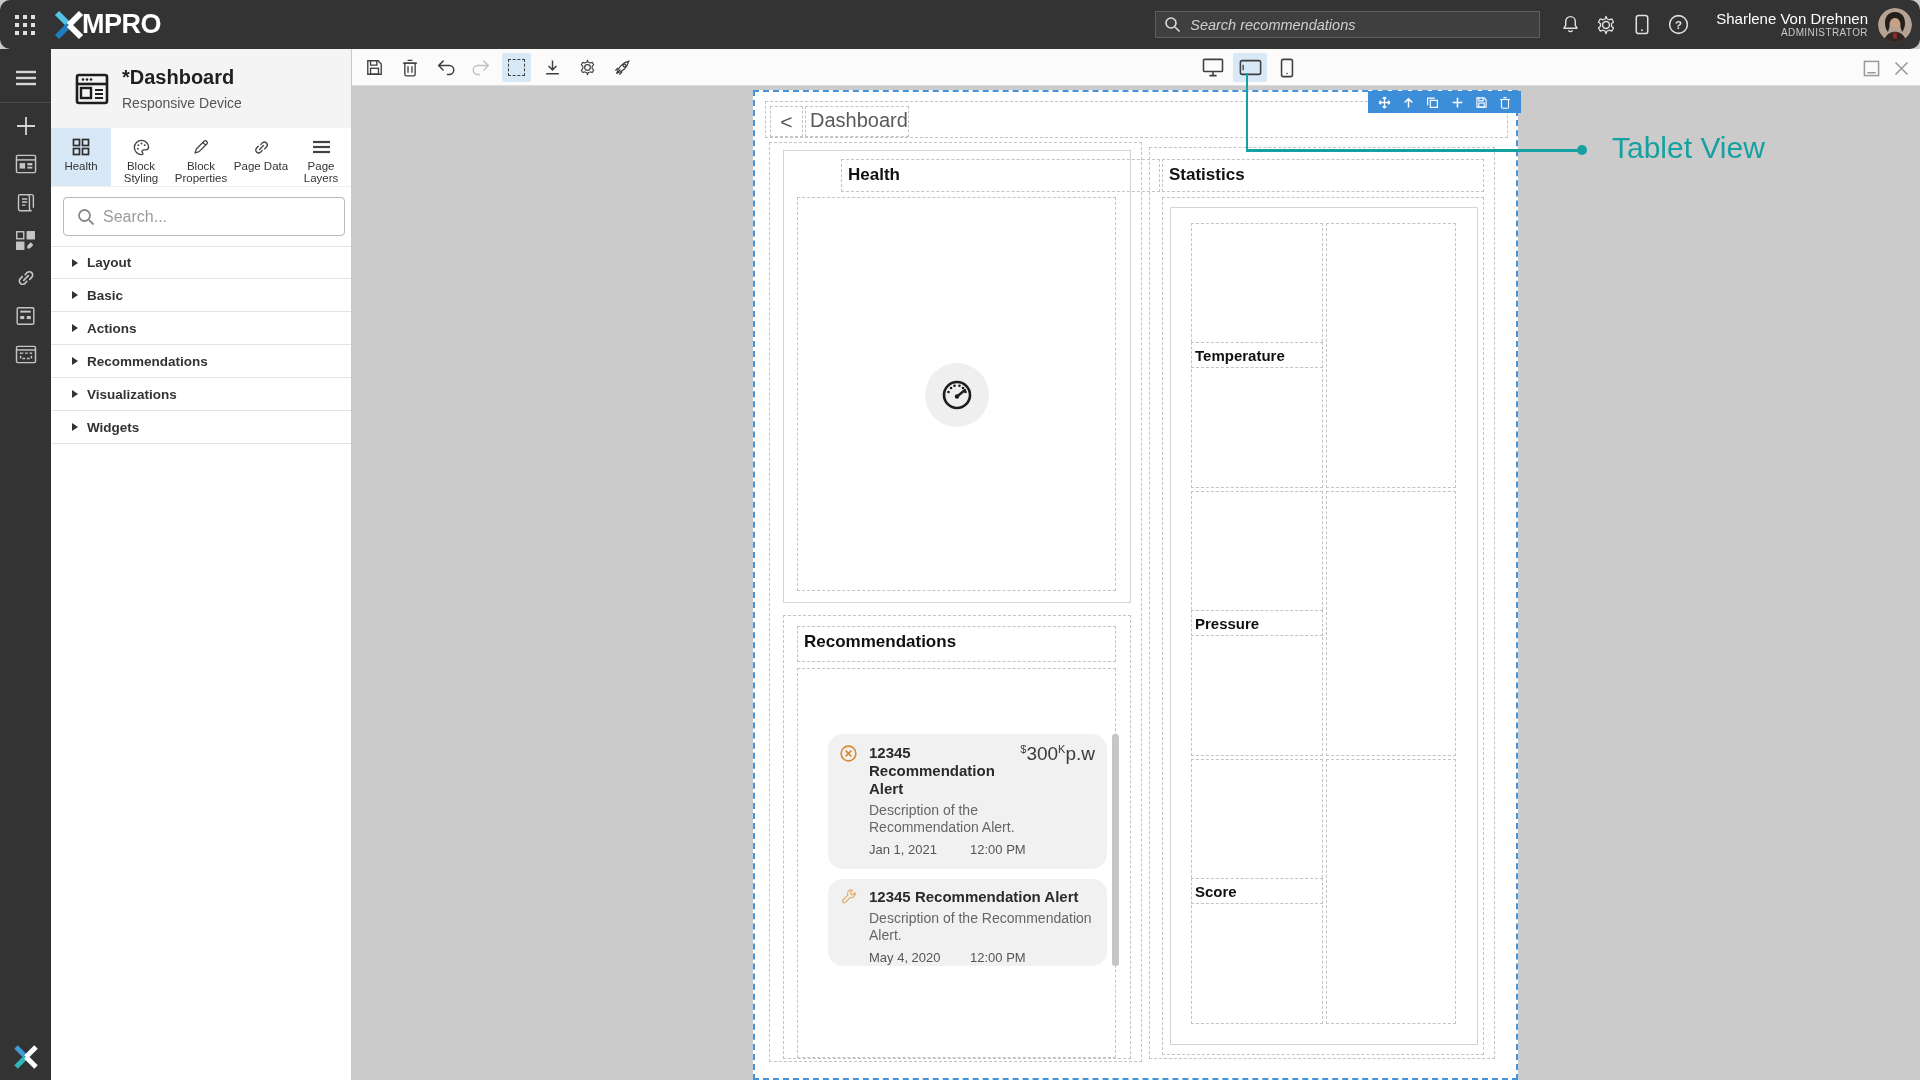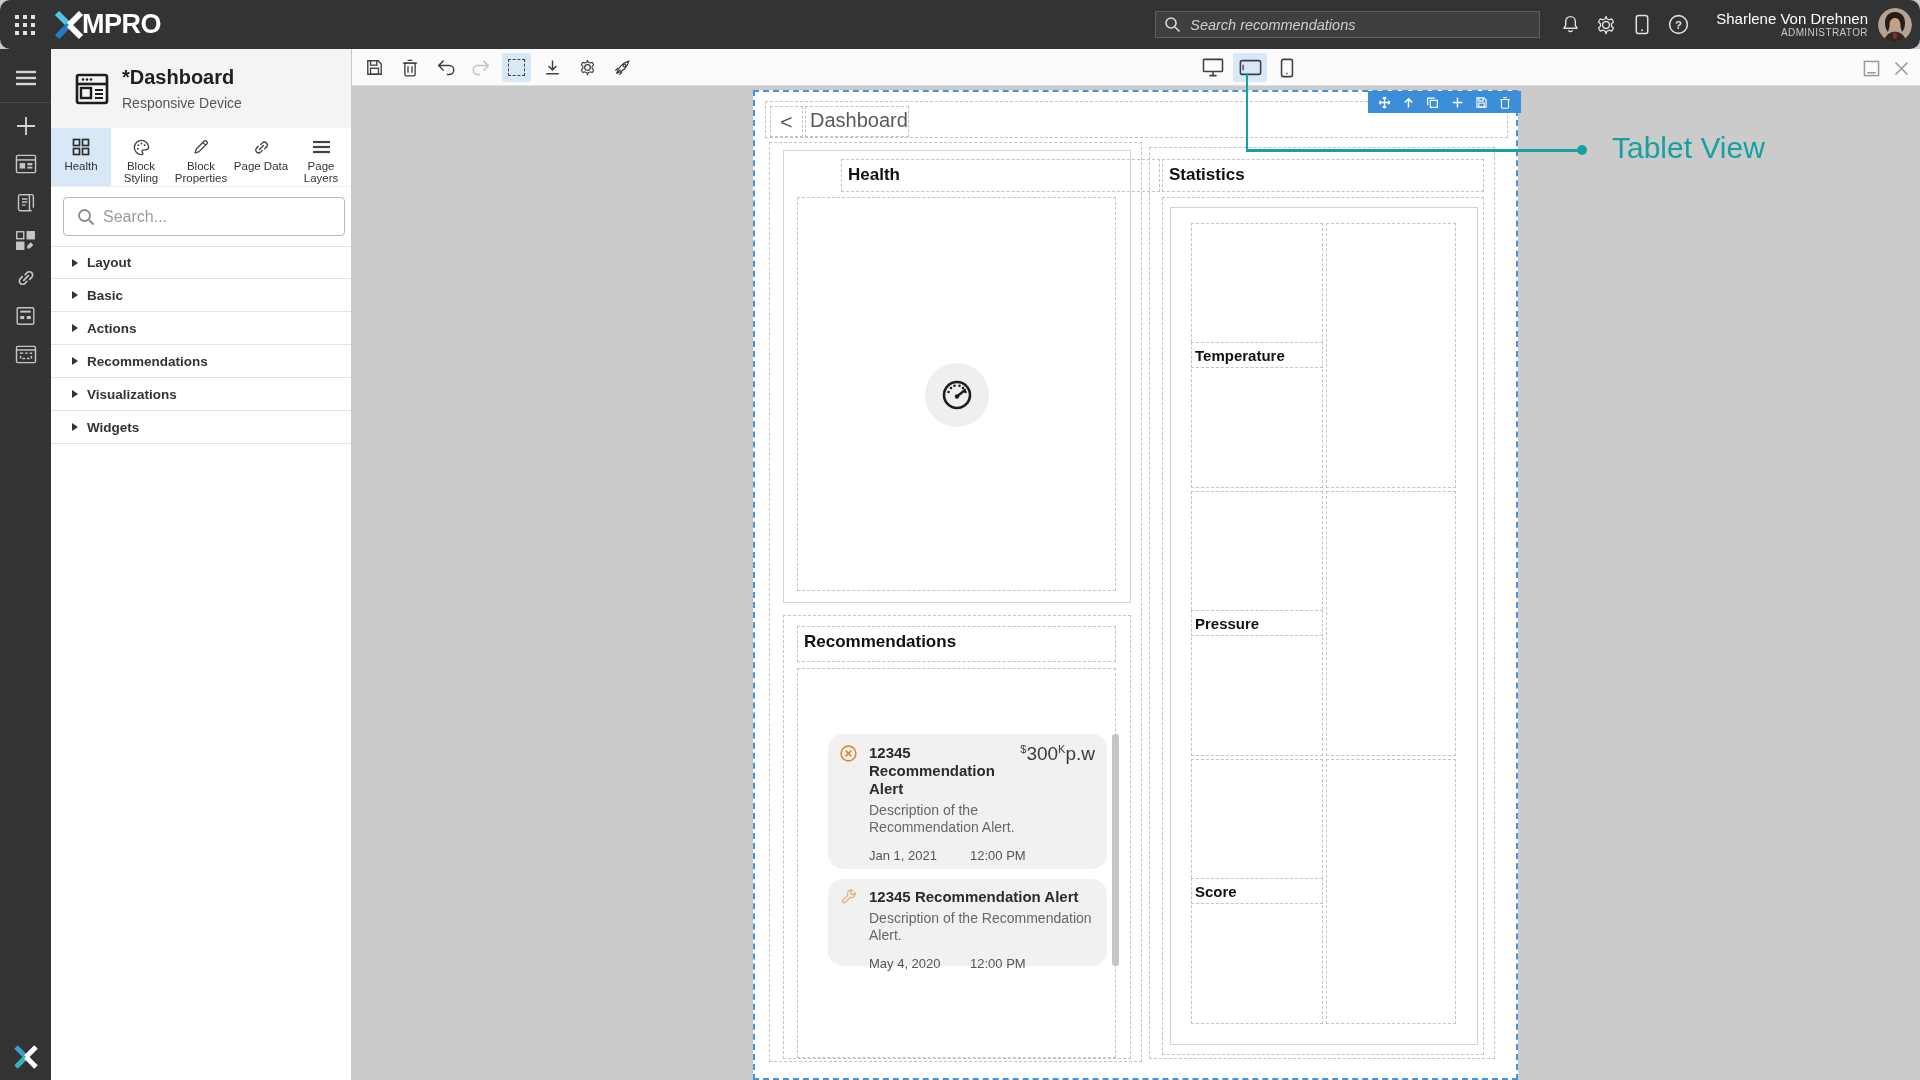--- a/index.html
+++ b/index.html
@@ -63,21 +63,21 @@
   .dash { border:1px dashed #c4c4c4; position:absolute; }
   .solid-box { border:1px solid #d4d4d4; position:absolute; background:#fff; }
   .sec-title { font-size:17px; font-weight:bold; color:#111; padding:5px 0 0 6px; }
   .canvas-title { font-size:20px; color:#5a5a5a; padding:2px 0 0 4px; }
   .chev { font-size:21px; color:#555; display:flex; align-items:center; justify-content:center; height:100%; }
 
   .rec-item { position:absolute; left:30px; width:279px; background:#f1f1f1; border-radius:15px; padding:10px 12px 8px 12px; }
   .rec-head { display:flex; }
   .rec-title { font-size:15px; font-weight:bold; color:#2b2b2b; line-height:18px; }
   .rec-desc { color:#666; font-size:14px; line-height:17px; margin-top:4px; margin-left:29px; }
-  .rec-foot { margin-top:12px; margin-left:29px; font-size:13px; color:#555; }
+  .rec-foot { margin-top:6px; margin-left:29px; font-size:13px; color:#555; }
   .rec-date { display:inline-block; width:101px; }
   .rec-value { position:absolute; right:12px; top:9px; font-size:19px; color:#3a3a3a; }
   .rec-value .sup { font-size:11px; vertical-align:super; }
   .rec-icon { width:17px; height:17px; margin-right:12px; flex:none; margin-top:1px; }
   .scrollbar { position:absolute; left:314px; top:65px; width:7px; height:232px; background:#c6c6c6; border-radius:3px; }
 
   .stat-label { position:absolute; border:1px dashed #c4c4c4; background:#fff; font-size:15px; font-weight:bold; color:#111; display:flex; align-items:center; padding-left:3px; }
 
   
   .mini-toolbar { position:absolute; left:1368px; top:91px; width:153px; height:22px; background:#3d8ed8; display:flex; align-items:center; justify-content:space-around; padding:0 4px; z-index:15; }

